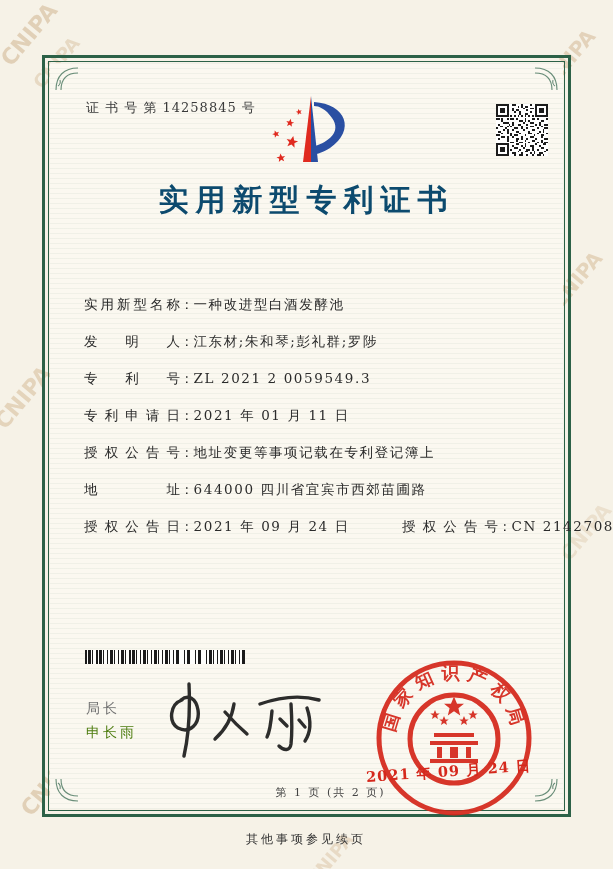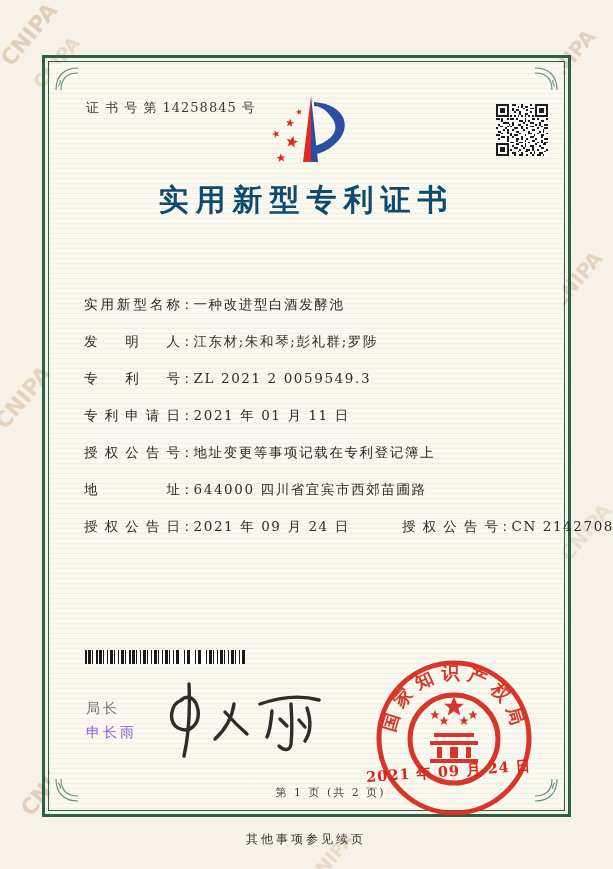--- a/index.html
+++ b/index.html
@@ -28,21 +28,21 @@
   .grant-no{position:absolute;left:318px;top:0;}
   
   .body-text{position:absolute;left:64px;top:506px;width:486px;font-size:13px;line-height:22.5px;
              color:#333;letter-spacing:1px;text-align:justify;}
   .body-text p{margin:0;text-indent:2em;}
   
   .barcode{position:absolute;left:85px;top:650px;width:160px;height:14px;
     background:repeating-linear-gradient(90deg,#1a1a1a 0 1.5px,#fdfdfb 1.5px 3px,#1a1a1a 3px 6px,#fdfdfb 6px 7.5px,#1a1a1a 7.5px 8.5px,#fdfdfb 8.5px 11px);}
   
   .sig-title{position:absolute;left:86px;top:700px;font-size:14px;letter-spacing:3px;color:#737373;}
-  .sig-name{position:absolute;left:86px;top:724px;font-size:14px;letter-spacing:3px;color:#8b5cf6;}
+  .sig-name{position:absolute;left:86px;top:724px;font-size:14px;letter-spacing:3px;color:#4d7c0f;}
   .sig-hand{position:absolute;left:148px;top:678px;width:190px;height:90px;}
   
   .seal{position:absolute;left:371px;top:655px;width:166px;height:166px;opacity:0.93;}
   .seal-date{position:absolute;left:366px;top:762px;width:170px;font-size:14.5px;font-weight:bold;
              color:#d5281c;letter-spacing:1px;transform:rotate(-4deg);white-space:nowrap;}
   
   .page-info{position:absolute;left:0;right:0;top:785px;text-align:center;font-size:11px;
              letter-spacing:2px;color:#444;margin-left:48px;}
   .continuation{position:absolute;left:0;right:1px;top:831px;text-align:center;font-size:12px;
                 letter-spacing:3px;color:#333;}

